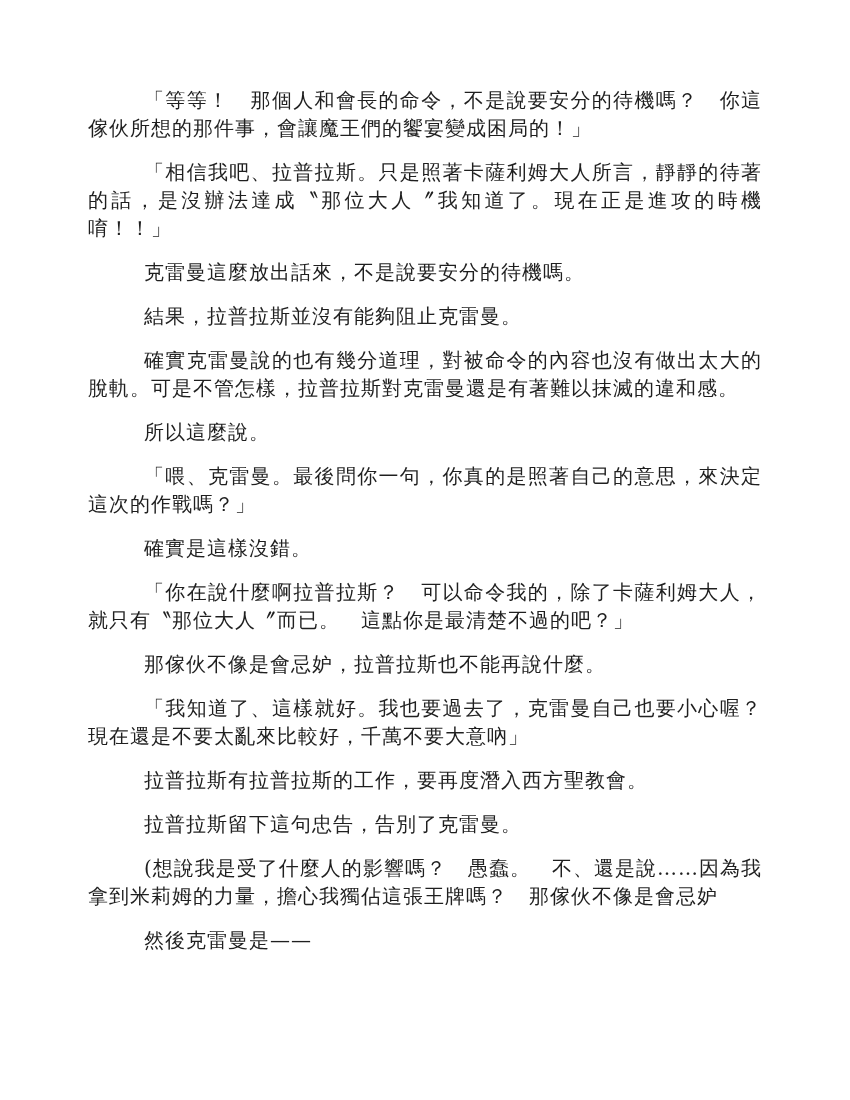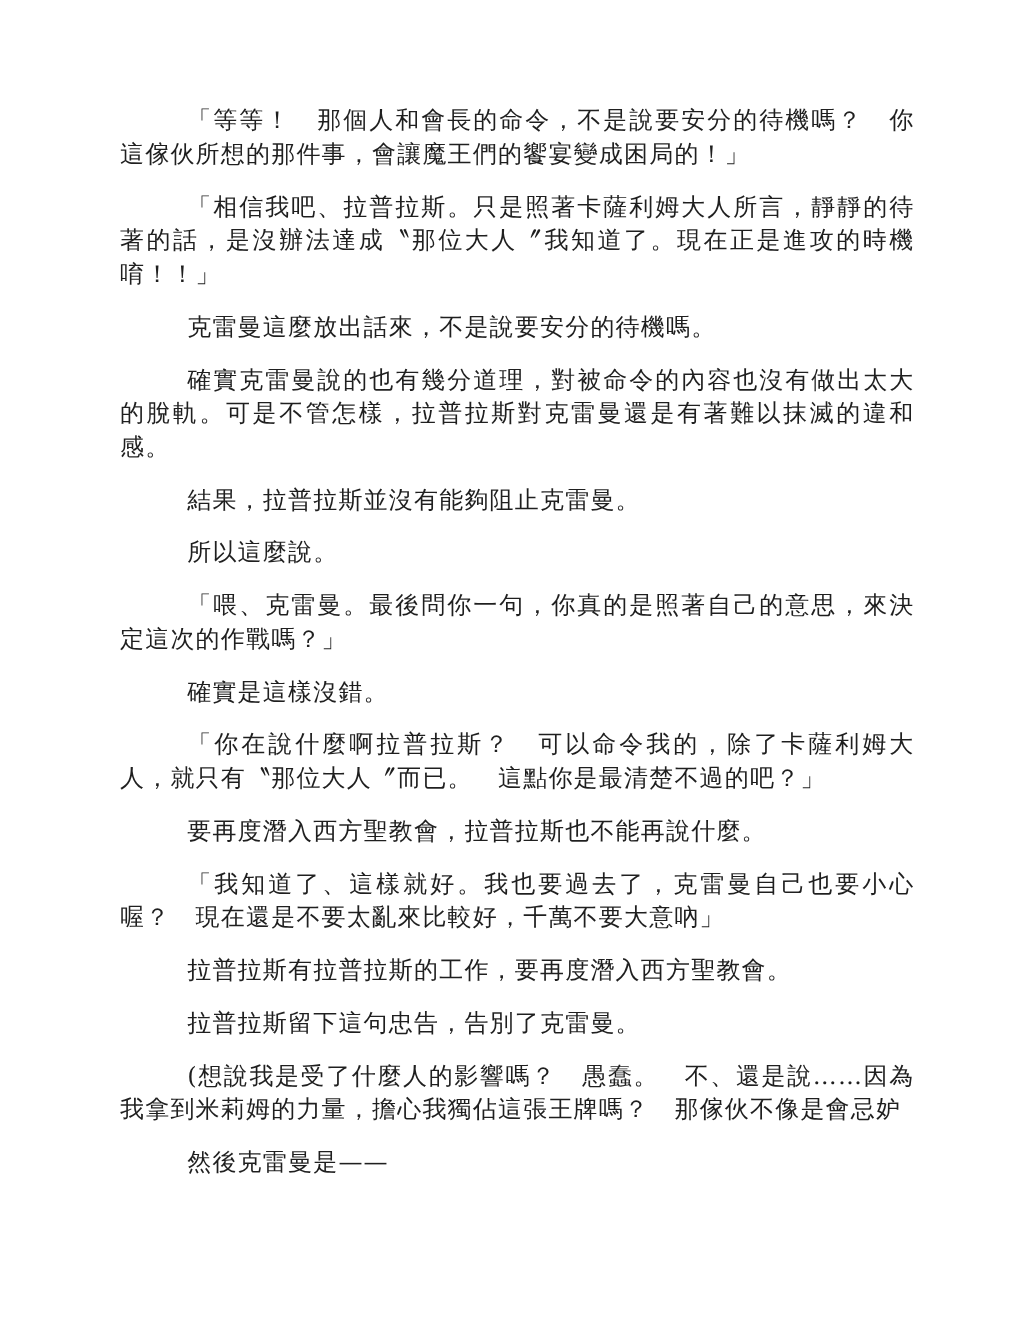--- a/index.html
+++ b/index.html
@@ -19,41 +19,41 @@
     box-sizing: border-box;
     padding: 86px 88px 0 88px;
     width: 100%;
   }
   .para {
     font-family: "DejaVu Serif", "Liberation Serif", serif;
     font-size: 20px;
     line-height: 28px;
     letter-spacing: 1px;
     color: #1f1f1f;
-    margin: 0 0 16px 12px;
+    margin: 0 0 16px 0;
     text-indent: 56px;
     text-align: justify;
     word-break: break-all;
     overflow-wrap: anywhere;
   }
 </style>
 </head>
 <body>
 
 <div class="page">
   <div class="text-block">
     <p class="para">「等等！　那個人和會長的命令，不是說要安分的待機嗎？　你這傢伙所想的那件事，會讓魔王們的饗宴變成困局的！」</p>
     <p class="para">「相信我吧、拉普拉斯。只是照著卡薩利姆大人所言，靜靜的待著的話，是沒辦法達成〝那位大人〞我知道了。現在正是進攻的時機唷！！」</p>
     <p class="para">克雷曼這麼放出話來，不是說要安分的待機嗎。</p>
+    <p class="para">結果，拉普拉斯並沒有能夠阻止克雷曼。</p>
     <p class="para">確實克雷曼說的也有幾分道理，對被命令的內容也沒有做出太大的脫軌。可是不管怎樣，拉普拉斯對克雷曼還是有著難以抹滅的違和感。</p>
-    <p class="para">結果，拉普拉斯並沒有能夠阻止克雷曼。</p>
     <p class="para">所以這麼說。</p>
     <p class="para">「喂、克雷曼。最後問你一句，你真的是照著自己的意思，來決定這次的作戰嗎？」</p>
     <p class="para">確實是這樣沒錯。</p>
     <p class="para">「你在說什麼啊拉普拉斯？　可以命令我的，除了卡薩利姆大人，就只有〝那位大人〞而已。　這點你是最清楚不過的吧？」</p>
-    <p class="para">要再度潛入西方聖教會，拉普拉斯也不能再說什麼。</p>
+    <p class="para">那傢伙不像是會忌妒，拉普拉斯也不能再說什麼。</p>
     <p class="para">「我知道了、這樣就好。我也要過去了，克雷曼自己也要小心喔？　現在還是不要太亂來比較好，千萬不要大意吶」</p>
     <p class="para">拉普拉斯有拉普拉斯的工作，要再度潛入西方聖教會。</p>
     <p class="para">拉普拉斯留下這句忠告，告別了克雷曼。</p>
     <p class="para">(想說我是受了什麼人的影響嗎？　愚蠢。　不、還是說……因為我拿到米莉姆的力量，擔心我獨佔這張王牌嗎？　那傢伙不像是會忌妒</p>
     <p class="para">然後克雷曼是——</p>
   </div>
 </div>
 
 </body></html>

